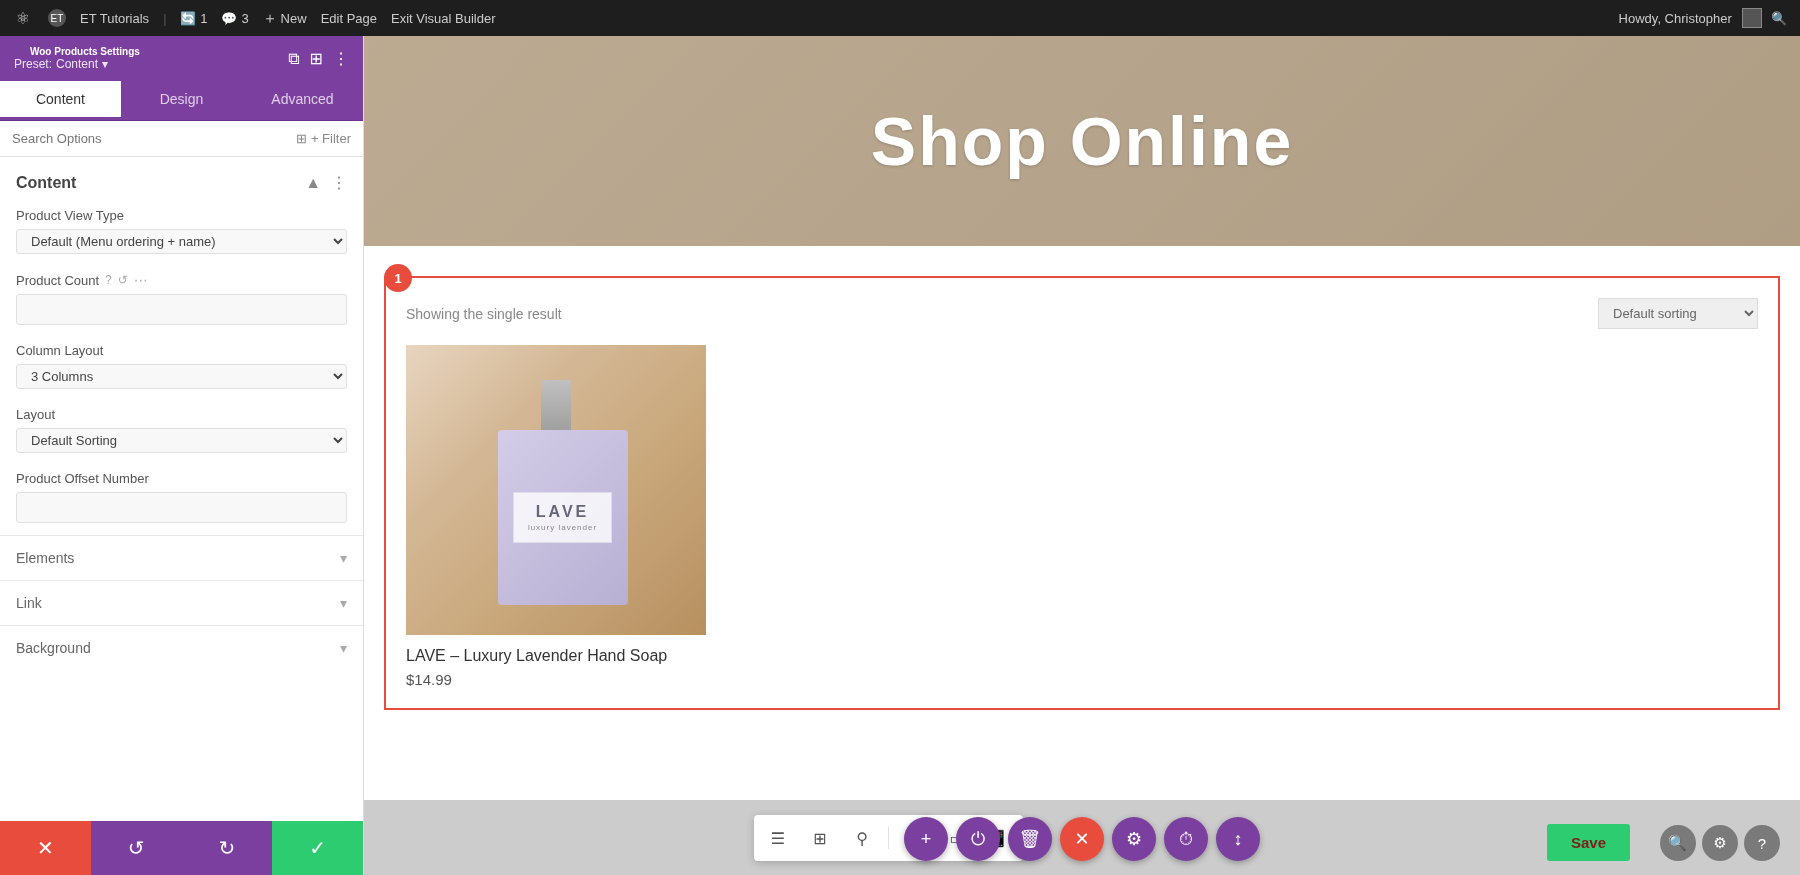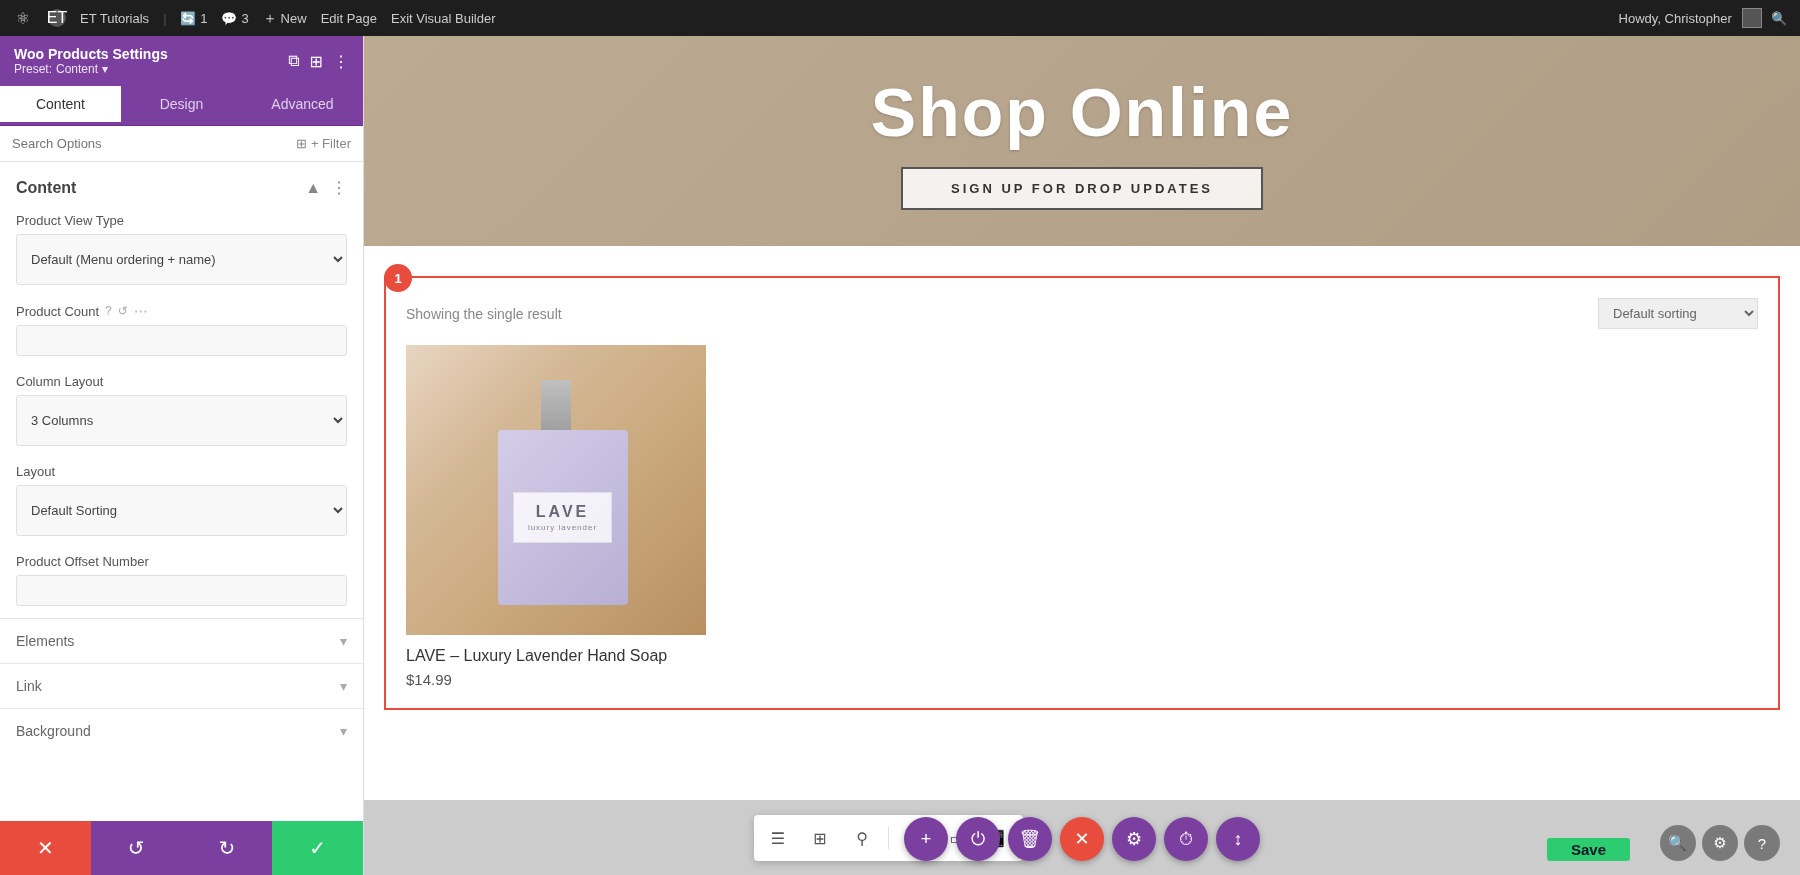--- a/index.html
+++ b/index.html
@@ -19,21 +19,21 @@
     }
     .admin-bar-left { display: flex; align-items: center; gap: 14px; }
     .admin-bar-right { margin-left: auto; display: flex; align-items: center; gap: 10px; padding-left: 44px; }
     .admin-bar a { color: #ccc; text-decoration: none; font-size: 13px; }
     .admin-bar .wp-logo {
       width: 22px; height: 22px; background: #1e1e1e; border-radius: 50%;
       display: flex; align-items: center; justify-content: center; color: #ccc; font-size: 16px;
     }
     .admin-bar .et-badge {
       background: #555; border-radius: 50%; width: 18px; height: 18px;
-      display: inline-flex; align-items: center; justify-content: center; font-size: 16px; color: #fff;
+      display: inline-flex; align-items: center; justify-content: center; font-size: 10px; color: #fff;
     }
     .admin-bar .separator { color: #555; }
     .admin-bar .user-avatar {
       width: 20px; height: 20px; background: #555; border: 1px solid #888;
       display: inline-block; vertical-align: middle;
     }
 
     
     .main-layout { display: flex; flex: 1; overflow: hidden; }
 
@@ -50,21 +50,21 @@
 
     
     .sidebar-header {
       background: #7b3fa0;
       padding: 10px 14px;
       color: #fff;
       display: flex;
       align-items: center;
       justify-content: space-between;
     }
-    .sidebar-title { font-size: 14px; font-weight: 600; }
+    .sidebar-title { font-size: 10px; font-weight: 600; margin-left: 16px; }
     .sidebar-preset { font-size: 12px; color: rgba(255,255,255,0.85); display: flex; align-items: center; gap: 4px; cursor: pointer; }
     .sidebar-header-icons { display: flex; gap: 10px; align-items: center; }
     .sidebar-header-icon { color: #fff; cursor: pointer; font-size: 16px; }
 
     
     .sidebar-tabs {
       display: flex;
       background: #7b3fa0;
       border-bottom: 1px solid #6a2f8e;
     }
@@ -132,21 +132,21 @@
       display: flex;
       align-items: center;
       gap: 6px;
     }
     .field-label .help-icon { color: #aaa; font-size: 12px; cursor: pointer; }
     .field-label .reset-icon { color: #aaa; font-size: 12px; cursor: pointer; }
     .field-label .more-icon { color: #aaa; font-size: 14px; cursor: pointer; }
 
     select.field-select {
       width: 100%;
-      padding: 16px 10px;
+      padding: 3px 10px;
       border: 1px solid #e0e0e0;
       border-radius: 3px;
       background: #f8f8f8;
       font-size: 13px;
       color: #444;
       cursor: pointer;
       appearance: auto;
     }
 
     .field-input {
@@ -386,23 +386,23 @@
       cursor: pointer;
       font-size: 15px;
     }
 
     
     .save-btn {
       position: absolute;
       bottom: 14px;
       right: 170px;
       background: #2ecc71;
-      color: #0f172a;
+      color: #7f1d1d;
       border: none;
-      padding: 3px 24px;
+      padding: 10px 24px;
       font-size: 15px;
       font-weight: 600;
       border-radius: 3px;
       cursor: pointer;
     }
 
     
     .bottom-layout-bar {
       position: absolute;
       bottom: 14px;
@@ -552,21 +552,20 @@
       <div class="sidebar-bottom-btn undo">↺</div>
       <div class="sidebar-bottom-btn redo">↻</div>
       <div class="sidebar-bottom-btn save">✓</div>
     </div>
   </div>
 
   <div class="content-area">
 
     <div class="shop-hero">
       <div class="shop-hero-title">Shop Online</div>
-      <button class="shop-hero-btn">SIGN UP FOR DROP UPDATES</button>
     </div>
 
     <div style="background:#fff; padding: 30px 20px 90px 20px; position:relative;">
       <div class="module-outline">
         <div class="module-badge">1</div>
 
         <div class="products-header">
           <span class="products-result-text">Showing the single result</span>
           <div class="products-sort">
             <select>

